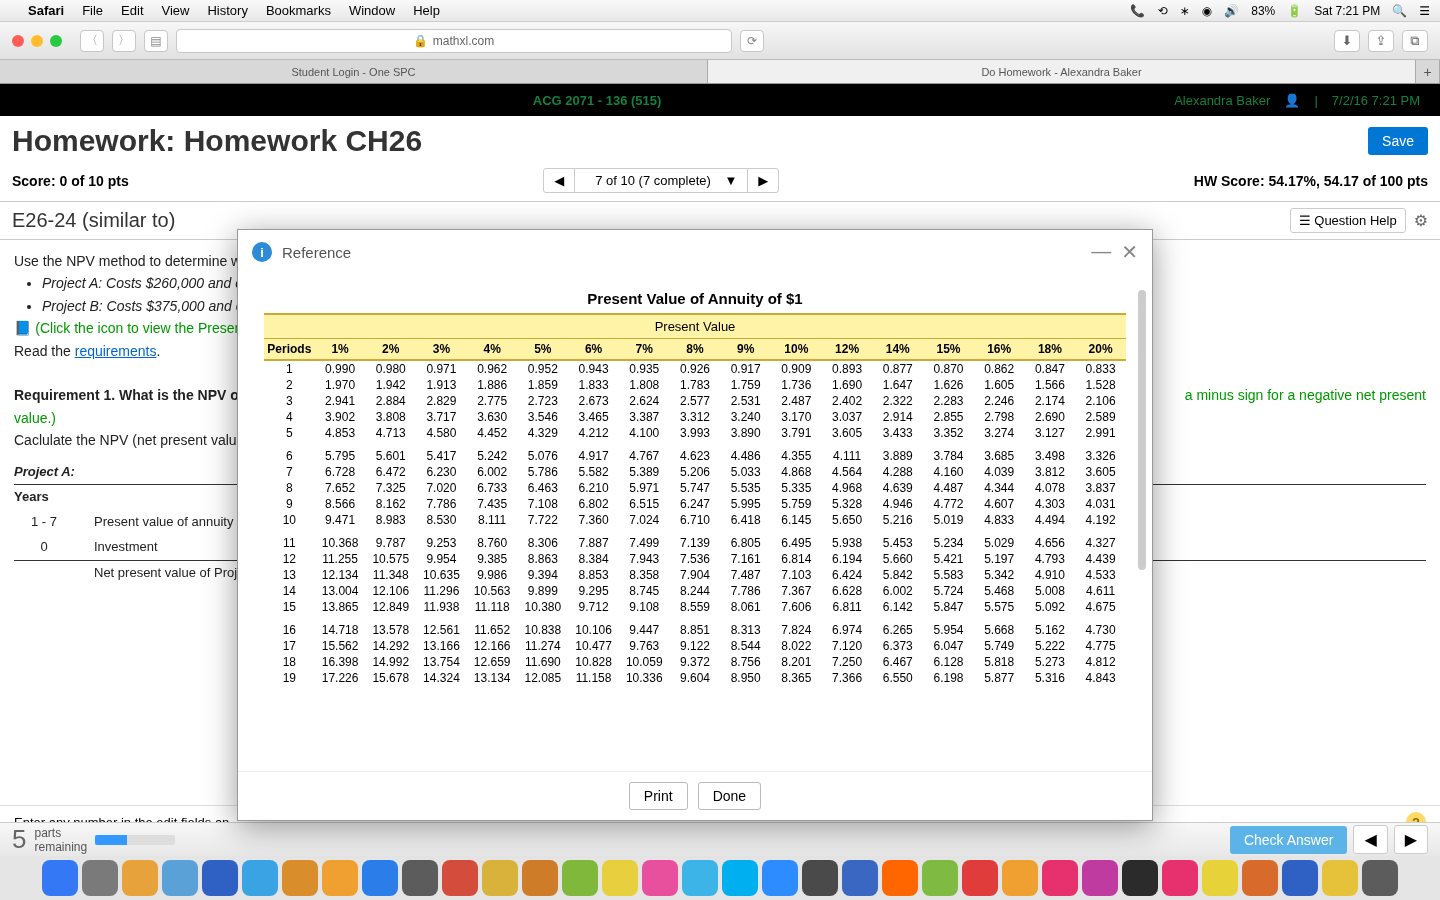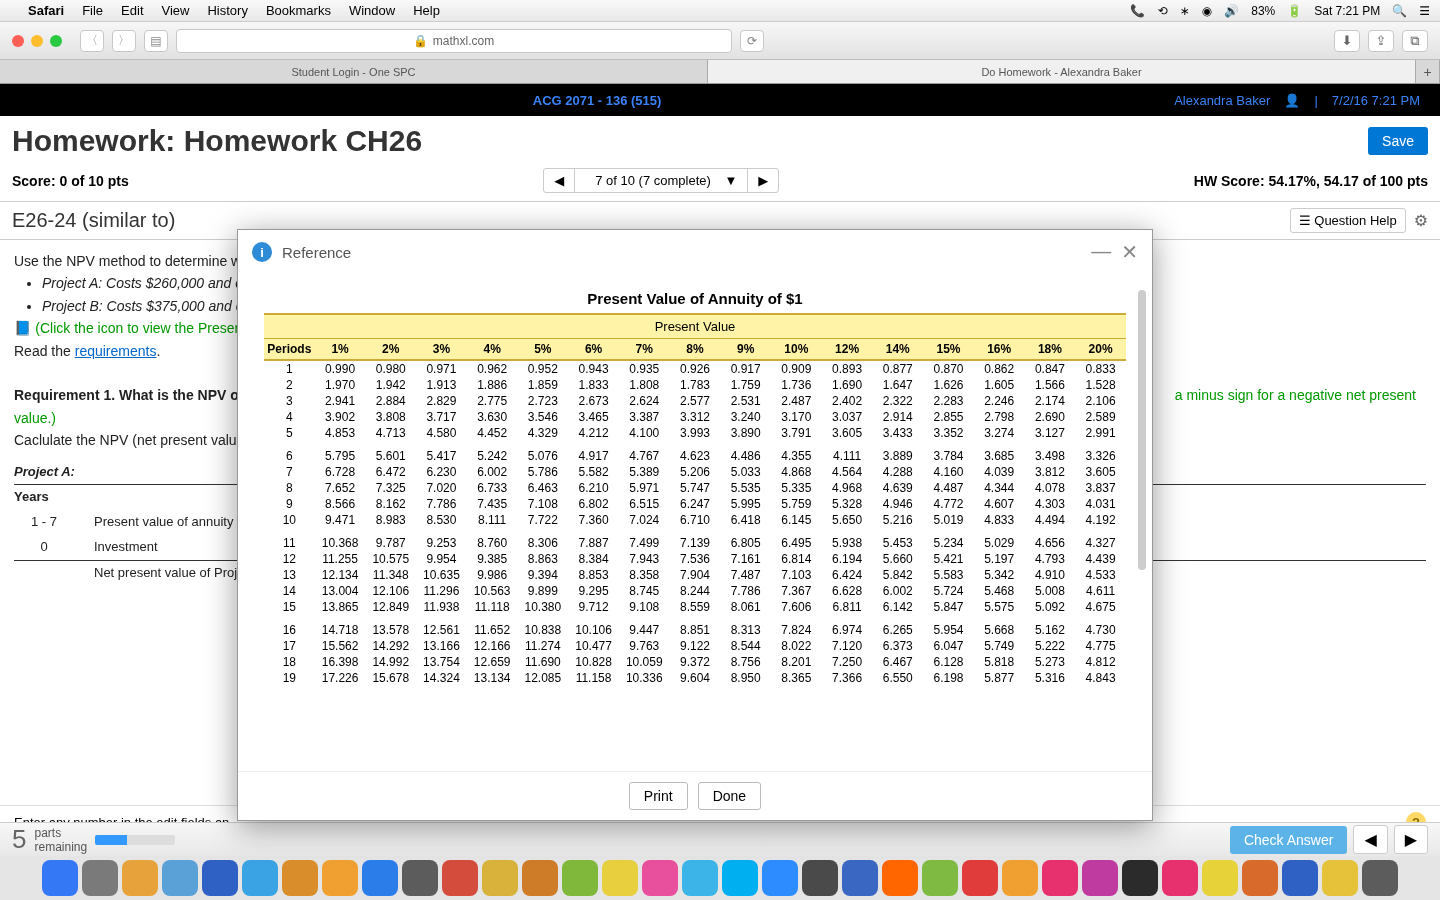--- a/index.html
+++ b/index.html
@@ -14,21 +14,21 @@
 .dot.r{background:#ff5f57}
 .dot.y{background:#ffbd2e}
 .dot.g{background:#28ca42}
 .navbtn{width:24px;height:22px;border:1px solid #c8c8c8;border-radius:4px;background:#fff;font-size:12px;color:#888;display:flex;align-items:center;justify-content:center}
 .url{flex:1;max-width:560px;height:24px;border:1px solid #c8c8c8;border-radius:4px;background:#fff;margin:0 auto;display:flex;align-items:center;justify-content:center;font-size:12px;color:#666;gap:4px}
 .tb-icon{width:26px;height:22px;border:1px solid #c8c8c8;border-radius:4px;background:#fff;font-size:13px;color:#666;display:flex;align-items:center;justify-content:center}
 .tabs{height:24px;background:#c8c8c8;display:flex;border-bottom:1px solid #999}
 .tab{flex:1;display:flex;align-items:center;justify-content:center;font-size:11px;color:#555;border-right:1px solid #aaa;background:#d8d8d8}
 .tab.active{background:#f0f0f0}
 .tab.plus{flex:0 0 24px;font-size:14px}
-.header{height:32px;background:#000;color:#3b82f6;display:flex;align-items:center;padding:0 20px;font-size:13px}
+.header{height:32px;background:#000;color:#15803d;display:flex;align-items:center;padding:0 20px;font-size:13px}
 .header .title{margin:0 auto;font-weight:bold}
 .header .user{display:flex;gap:14px;align-items:center}
 .hw{padding:8px 12px 6px}
 .hw-top{display:flex;align-items:center}
 .hw-title{font-size:30px;color:#333;font-weight:700}
 .save-btn{margin-left:auto;background:#0077d4;color:#fff;border:none;padding:6px 14px;border-radius:3px;font-size:14px}
 .scorebar{display:flex;align-items:center;padding:4px 12px 8px;font-size:14px;border-bottom:1px solid #ccc}
 .scorebar .nav{margin:0 auto;display:flex;align-items:center;gap:0;border:1px solid #ccc;border-radius:3px}
 .scorebar .nav span{padding:4px 10px;border-right:1px solid #ccc;font-size:13px}
 .scorebar .nav span:last-child{border-right:none}
@@ -158,21 +158,21 @@
 
 <div class="content">
   <div>Use the NPV method to determine whe</div>
   <ul>
     <li><em>Project A: Costs $260,000 and offe</em></li>
     <li><em>Project B: Costs $375,000 and offe</em></li>
   </ul>
   <div class="green">📘 <span>(Click the icon to view the Present V</span></div>
   <div><span>Read the </span><span class="link">requirements</span><span>.</span></div>
   <br>
-  <div><b>Requirement 1. What is the NPV of ea</b> <span style="position:absolute;right:24px" class="green">a minus sign for a negative net present</span></div>
+  <div><b>Requirement 1. What is the NPV of ea</b> <span style="position:absolute;right:14px" class="green">a minus sign for a negative net present</span></div>
   <div class="green">value.)</div>
   <div>Caclulate the NPV (net present value) o</div>
   <div class="tbl">
     <div class="hdr">Project A:</div>
     <div class="row1">
         <b style="width:60px;display:inline-block">Years</b>
       </div>
     <div class="row1">
         <span style="width:60px;display:inline-block;text-align:center">1 - 7</span>
         <span>Present value of annuity</span>

